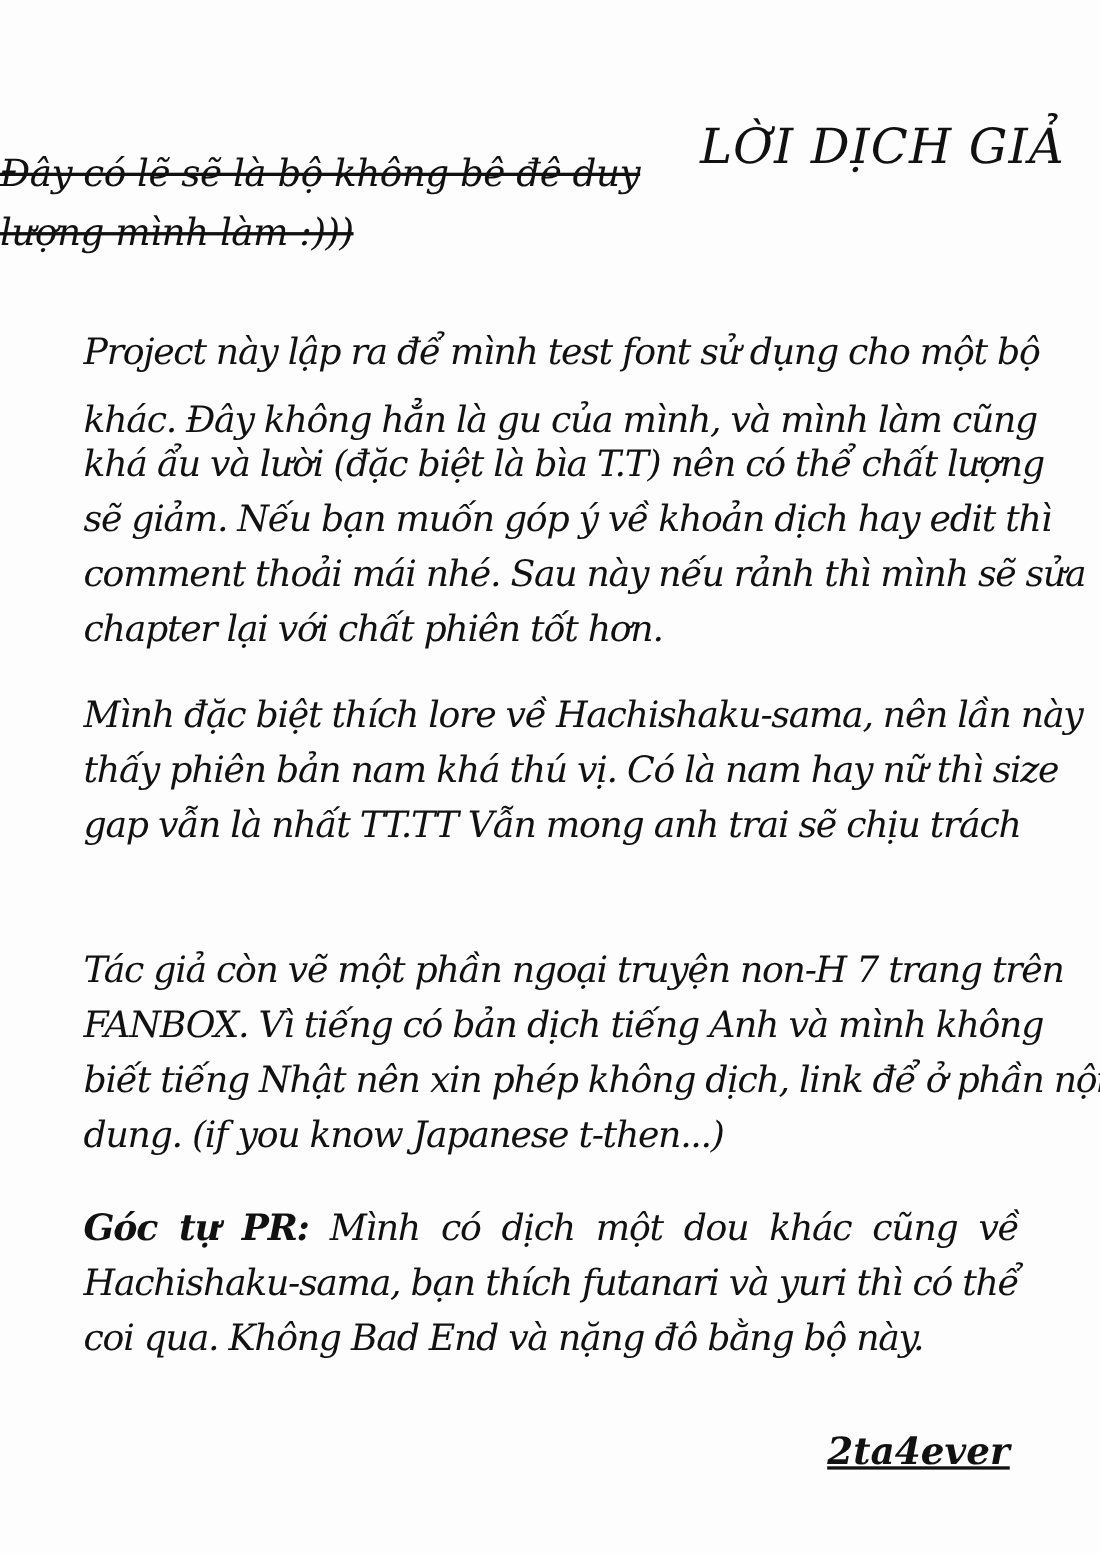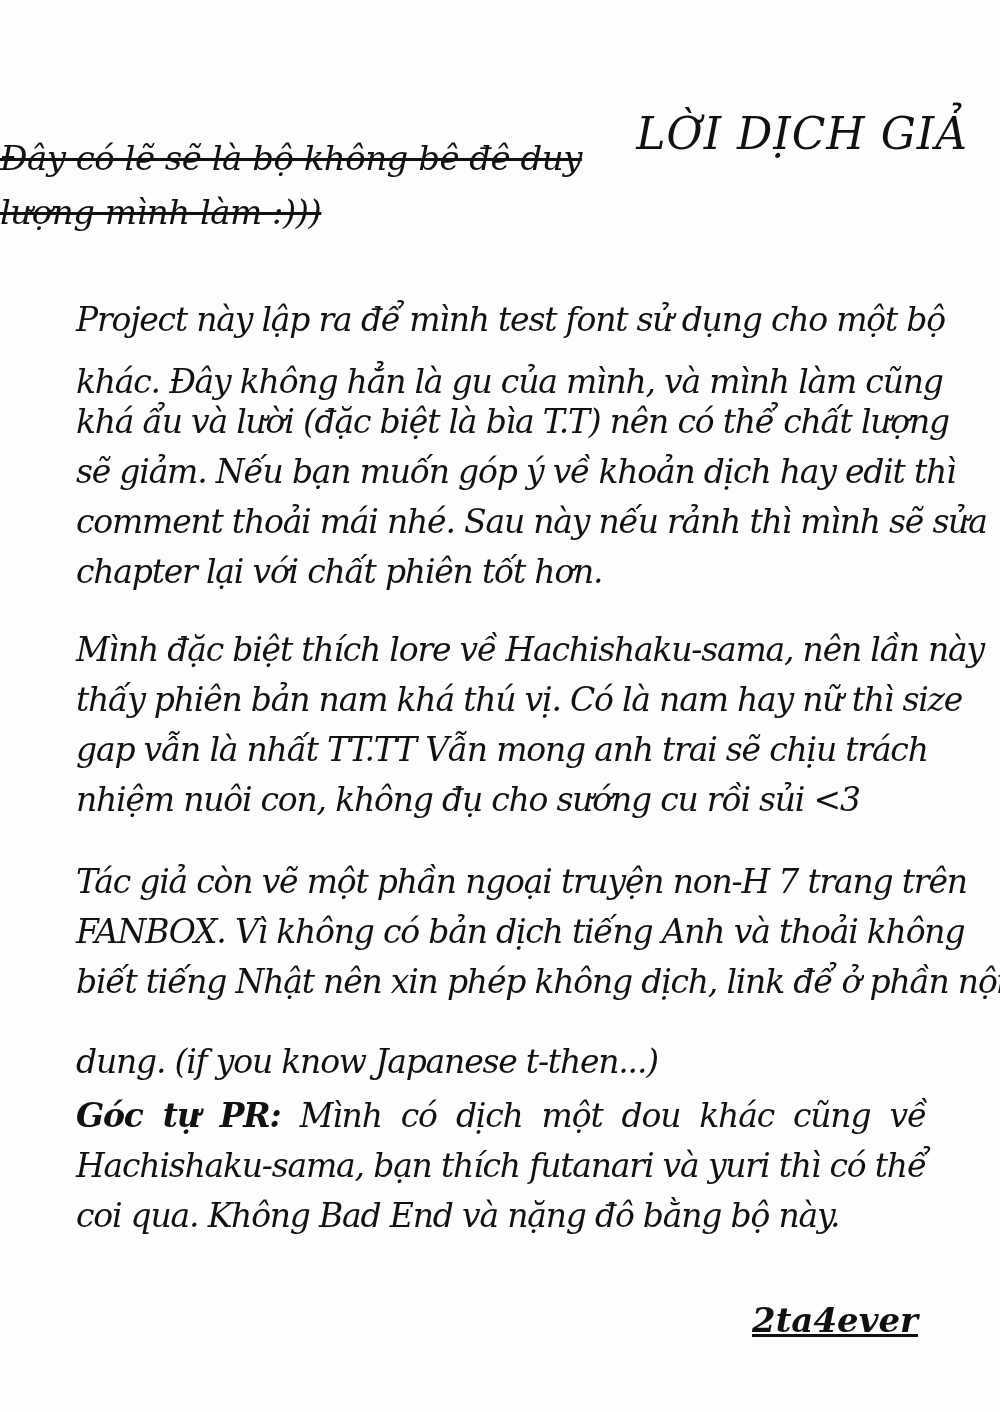--- a/index.html
+++ b/index.html
@@ -49,26 +49,25 @@
   <div class="line justify" style="top:298px">Project này lập ra để mình test font sử dụng cho một bộ</div>
   <div class="line justify" style="top:360px">khác. Đây không hẳn là gu của mình, và mình làm cũng</div>
   <div class="line justify" style="top:400px">khá ẩu và lười (đặc biệt là bìa T.T) nên có thể chất lượng</div>
   <div class="line justify" style="top:450px">sẽ giảm. Nếu bạn muốn góp ý về khoản dịch hay edit thì</div>
   <div class="line justify" style="top:500px">comment thoải mái nhé. Sau này nếu rảnh thì mình sẽ sửa</div>
   <div class="line" style="top:550px">chapter lại với chất phiên tốt hơn.</div>
 
   <div class="line justify" style="top:678px">thấy phiên bản nam khá thú vị. Có là nam hay nữ thì size</div>
   <div class="line justify" style="top:628px">Mình đặc biệt thích lore về Hachishaku-sama, nên lần này</div>
   <div class="line justify" style="top:728px">gap vẫn là nhất TT.TT Vẫn mong anh trai sẽ chịu trách</div>
-  <div class="line" style="top:778px">nhiệm nuôi con, không đụ cho sướng cu rồi sủi &lt;3</div>
 
   <div class="line justify" style="top:860px">Tác giả còn vẽ một phần ngoại truyện non-H 7 trang trên</div>
-  <div class="line justify" style="top:910px">FANBOX. Vì không có bản dịch tiếng Anh và thoải không</div>
+  <div class="line justify" style="top:910px">FANBOX. Vì tiếng có bản dịch tiếng Anh và mình không</div>
   <div class="line justify" style="top:960px">biết tiếng Nhật nên xin phép không dịch, link để ở phần nội</div>
-  <div class="line" style="top:1040px">dung. (if you know Japanese t-then...)</div>
+  <div class="line" style="top:1010px">dung. (if you know Japanese t-then...)</div>
 
   <div class="line justify" style="top:1144px">Hachishaku-sama, bạn thích futanari và yuri thì có thể</div>
   <div class="line justify" style="top:1094px">
     <span class="bold">Góc tự PR:</span><span> Mình có dịch một dou khác cũng về</span>
   </div>
   <div class="line" style="top:1194px">coi qua. Không Bad End và nặng đô bằng bộ này.</div>
 
   <div class="sig">2ta4ever</div>
 </div>
 

